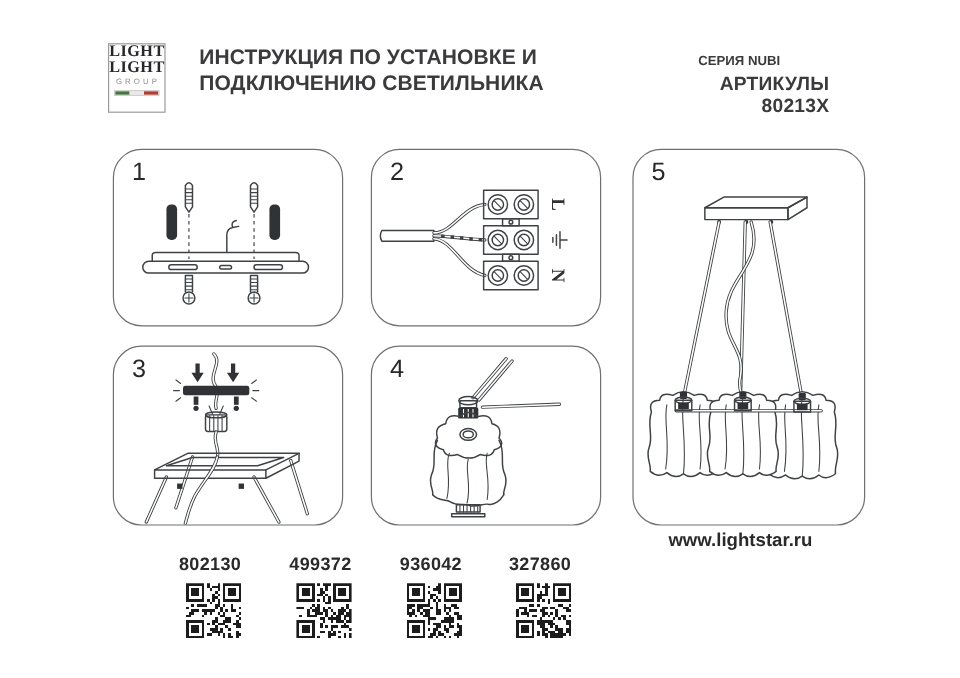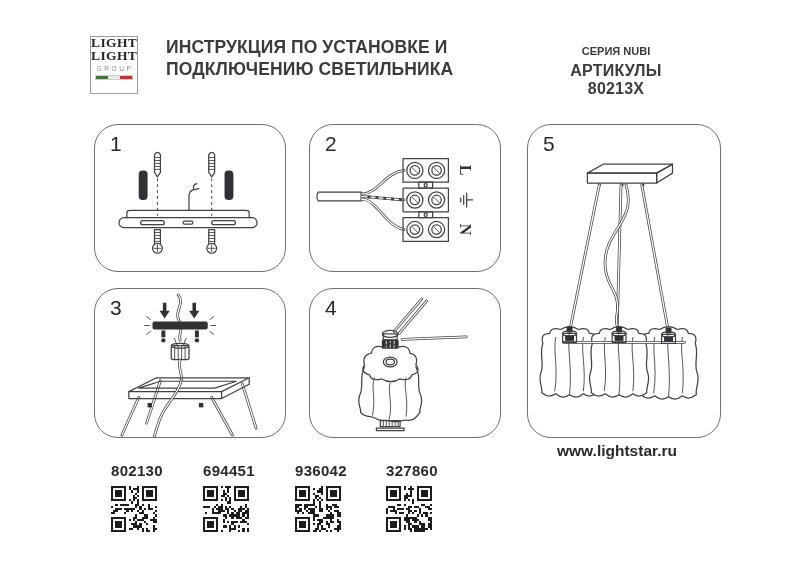--- a/index.html
+++ b/index.html
@@ -13,21 +13,21 @@
             line-height:12.5px;color:#26262b;letter-spacing:0.4px;}
   .logo-l1{margin-top:0;}
   .logo-l3{font-size:6.5px;letter-spacing:2.6px;color:#8d8d8f;margin-top:3px;margin-left:2px;}
   .logo-flag{width:36px;height:3.5px;margin:3.5px auto 0;display:flex;outline:0.5px solid #cfcfcf;}
   .logo-flag span{flex:1;height:100%;}
 
   .title{position:absolute;left:166px;top:37px;font-size:17.5px;font-weight:700;color:#3b3b3d;
          line-height:21.5px;letter-spacing:0.1px;white-space:nowrap;}
   .series{position:absolute;left:541px;top:45px;width:150px;text-align:center;
           font-size:11px;font-weight:700;color:#3b3b3d;}
-  .articles{position:absolute;left:541px;top:62px;width:150px;text-align:center;
+  .articles{position:absolute;left:541px;top:62px;width:150px;text-align:right;
           font-size:16px;font-weight:700;color:#3b3b3d;letter-spacing:0.2px;}
 
   
   .panel{position:absolute;border:1.4px solid #6e7073;border-radius:24px;background:#fff;box-sizing:border-box;}
   #p1{left:94px;top:124px;width:192px;height:148px;}
   #p2{left:309px;top:124px;width:192px;height:148px;}
   #p3{left:94px;top:288px;width:192px;height:150px;}
   #p4{left:309px;top:288px;width:192px;height:150px;}
   #p5{left:527px;top:124px;width:194px;height:314px;}
   .panel svg{position:absolute;left:0;top:0;width:100%;height:100%;}
@@ -39,21 +39,21 @@
   .lnf{fill:#303236;stroke:none;}
   .dash{stroke:#3f4245;stroke-width:1;fill:none;stroke-dasharray:3 3;}
   .w2{stroke:#3f4245;stroke-width:2.8;fill:none;stroke-linecap:round;}
   .w1{stroke:#ffffff;stroke-width:1.3;fill:none;stroke-linecap:round;}
   .wd{stroke:#3f4245;stroke-width:2.8;fill:none;stroke-dasharray:3 5;stroke-linecap:butt;}
   .whr{stroke:#fff;stroke-width:0.9;fill:none;}
   .wfill{fill:#fff;stroke:#3f4245;stroke-width:1.25;stroke-linejoin:round;}
   .tlabel{font-family:"Liberation Serif",serif;font-weight:700;font-size:16px;fill:#2f3134;}
 
   
-  .product{position:absolute;top:462px;width:90px;text-align:left;}
+  .product{position:absolute;top:462px;width:90px;text-align:right;}
   #prod0{left:111px;} #prod1{left:203px;} #prod2{left:295px;} #prod3{left:386px;}
   .code{font-size:15px;font-weight:700;color:#2a2a2c;letter-spacing:0.3px;}
   .qr{width:46px;height:46px;margin-top:7px;display:inline-block;}
   .website{position:absolute;left:557px;top:442px;font-size:15.5px;font-weight:700;color:#2a2a2c;}
 </style>
 </head>
 <body>
 
 <div class="page">
 
@@ -399,21 +399,21 @@
         <rect x="16" y="19" width="1" height="1" fill="#1c1c1c"></rect>
         <rect x="19" y="19" width="1" height="1" fill="#1c1c1c"></rect>
         <rect x="20" y="19" width="1" height="1" fill="#1c1c1c"></rect>
         <rect x="14" y="20" width="1" height="1" fill="#1c1c1c"></rect>
         <rect x="16" y="20" width="1" height="1" fill="#1c1c1c"></rect>
         <rect x="17" y="20" width="1" height="1" fill="#1c1c1c"></rect>
         <rect x="19" y="20" width="1" height="1" fill="#1c1c1c"></rect>
       </svg>
   </div>
   <div class="product" id="prod1">
-    <div class="code">694451</div>
+    <div class="code">499372</div>
     <svg class="qr" viewBox="0 0 21 21" shape-rendering="crispEdges">
         <rect x="0" y="0" width="21" height="21" fill="#ffffff"></rect>
         <rect x="0" y="0" width="7" height="7" fill="#1c1c1c"></rect>
         <rect x="1" y="1" width="5" height="5" fill="#ffffff"></rect>
         <rect x="2" y="2" width="3" height="3" fill="#1c1c1c"></rect>
         <rect x="14" y="0" width="7" height="7" fill="#1c1c1c"></rect>
         <rect x="15" y="1" width="5" height="5" fill="#ffffff"></rect>
         <rect x="16" y="2" width="3" height="3" fill="#1c1c1c"></rect>
         <rect x="0" y="14" width="7" height="7" fill="#1c1c1c"></rect>
         <rect x="1" y="15" width="5" height="5" fill="#ffffff"></rect>

